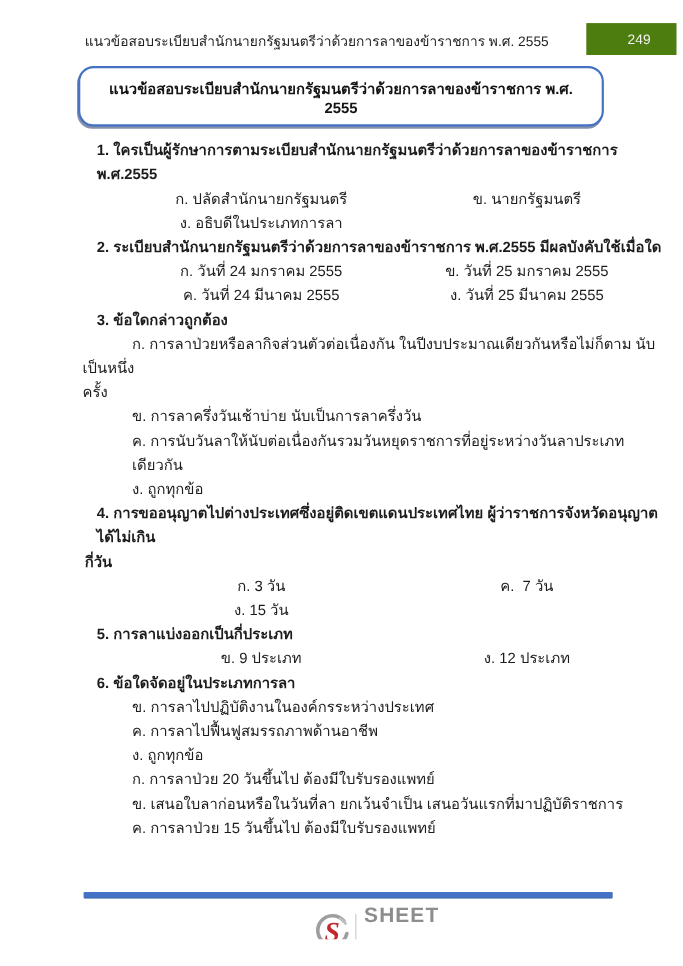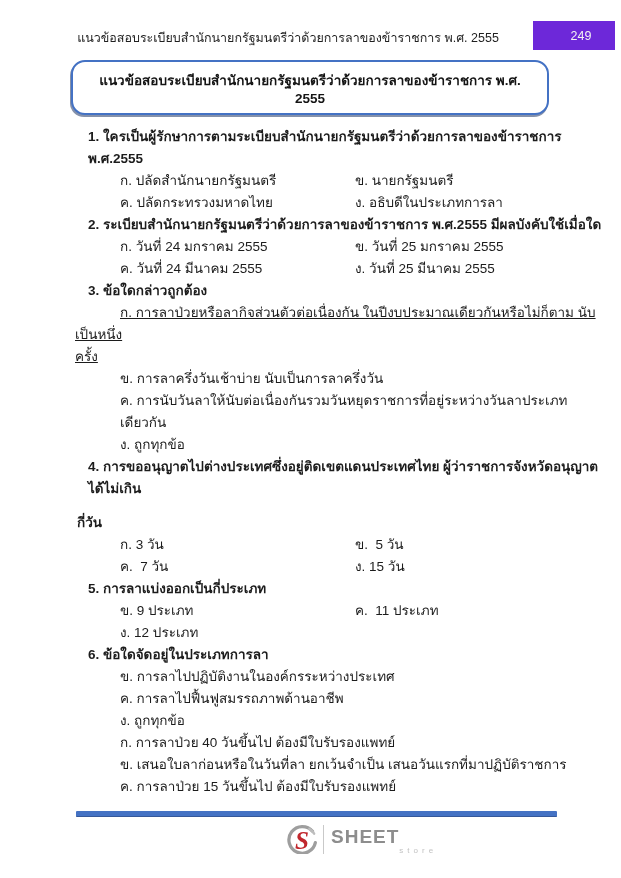--- a/index.html
+++ b/index.html
@@ -8,21 +8,21 @@
     font-family:"Liberation Sans","DejaVu Sans",sans-serif;
     color:#1c1c1c; overflow:hidden;
   }
   
   .header-title {
     position:absolute; top:28px; left:0; width:576px;
     text-align:center; font-size:12.5px; color:#1f1f1f;
   }
   .page-number-box {
     position:absolute; top:21px; left:533px; width:82px; height:29px;
-    background:#6d28d9; color:#f2f2f2; font-size:12.5px;
+    background:#4d7c0f; color:#f2f2f2; font-size:12.5px;
     display:flex; align-items:center; justify-content:center;
     box-sizing:border-box; padding-left:14px;
   }
   
   .title-box {
     position:absolute; top:60px; left:71px; width:478px; height:55px;
     box-sizing:border-box; border:2.5px solid #4472C4; border-radius:14px;
     box-shadow:-1px 2px 0 0 rgba(32,54,100,0.55);
     display:flex; align-items:center; justify-content:center;
     background:#ffffff;
@@ -30,36 +30,36 @@
   .title-box .title-text {
     font-weight:700; font-size:13.5px; color:#141414; text-align:center;
     padding:0 14px;
   }
   
   .content {
     position:absolute; top:126px; left:75px; right:18px;
     font-size:13.5px; line-height:22px;
   }
   .q-heading { font-weight:700; padding-left:13px; }
-  .q-heading.q-cont { padding-left:2px;margin-top:12px; }
-  .opt-grid { display:grid; grid-template-columns:235px 1fr; padding-left:45px; }
+  .q-heading.q-cont { padding-left:2px; }
+  .opt-grid { display:grid; grid-template-columns:235px 1fr; padding-left:45px;text-align:center; }
   .opt-cell { white-space:pre; }
   .opt-line { padding-left:45px; }
-  .opt-line.hang { padding-left:0; text-indent:45px; white-space:pre-line;text-decoration:underline; }
+  .opt-line.hang { padding-left:0; text-indent:45px; white-space:pre-line; }
   
   .footer-rule {
     position:absolute; top:811px; left:76px; width:481px; height:5px;
     background:#4472C4; border-bottom:1px solid #35589a; border-radius:1px;
   }
   .logo {
     position:absolute; top:823px; left:285px;
     display:flex; align-items:center;
   }
   .logo-divider { width:1px; height:32px; background:#c9c9c9; margin:0 7px 0 4px; }
-  .logo-text { display:flex; flex-direction:row; justify-content:center; }
+  .logo-text { display:flex; flex-direction:column; justify-content:center; }
   .brand-main {
     font-weight:700; font-size:19px; color:#8d8d8d; letter-spacing:1px; line-height:19px;
   }
   .brand-sub {
     font-size:8px; color:#c2c2c2; letter-spacing:4px; line-height:10px; margin-top:19px;
   }
 </style>
 </head>
 <body>
 
@@ -74,21 +74,20 @@
   <div class="title-box">
     <div class="title-text">แนวข้อสอบระเบียบสำนักนายกรัฐมนตรีว่าด้วยการลาของข้าราชการ พ.ศ. 2555</div>
   </div>
 
   <div class="content">
       <div class="q-block">
         <div class="q-heading">1. ใครเป็นผู้รักษาการตามระเบียบสำนักนายกรัฐมนตรีว่าด้วยการลาของข้าราชการ พ.ศ.2555</div>
         <div class="opt-grid">
           <div class="opt-cell">ก. ปลัดสำนักนายกรัฐมนตรี</div>
           <div class="opt-cell">ข. นายกรัฐมนตรี</div>
-          <div class="opt-cell">ค. ปลัดกระทรวงมหาดไทย</div>
           <div class="opt-cell">ง. อธิบดีในประเภทการลา</div>
         </div>
       </div>
       <div class="q-block">
         <div class="q-heading">2. ระเบียบสำนักนายกรัฐมนตรีว่าด้วยการลาของข้าราชการ พ.ศ.2555 มีผลบังคับใช้เมื่อใด</div>
         <div class="opt-grid">
           <div class="opt-cell">ก. วันที่ 24 มกราคม 2555</div>
           <div class="opt-cell">ข. วันที่ 25 มกราคม 2555</div>
           <div class="opt-cell">ค. วันที่ 24 มีนาคม 2555</div>
           <div class="opt-cell">ง. วันที่ 25 มีนาคม 2555</div>
@@ -100,41 +99,39 @@
 ครั้ง</div>
         <div class="opt-line">ข. การลาครึ่งวันเช้าบ่าย นับเป็นการลาครึ่งวัน</div>
         <div class="opt-line">ค. การนับวันลาให้นับต่อเนื่องกันรวมวันหยุดราชการที่อยู่ระหว่างวันลาประเภทเดียวกัน</div>
         <div class="opt-line">ง. ถูกทุกข้อ</div>
       </div>
       <div class="q-block">
         <div class="q-heading">4. การขออนุญาตไปต่างประเทศซึ่งอยู่ติดเขตแดนประเทศไทย ผู้ว่าราชการจังหวัดอนุญาตได้ไม่เกิน</div>
         <div class="q-heading q-cont">กี่วัน</div>
         <div class="opt-grid">
           <div class="opt-cell">ก. 3 วัน</div>
-          <div class="opt-cell">ข.  5 วัน</div>
           <div class="opt-cell">ค.  7 วัน</div>
           <div class="opt-cell">ง. 15 วัน</div>
         </div>
       </div>
       <div class="q-block">
         <div class="q-heading">5. การลาแบ่งออกเป็นกี่ประเภท</div>
         <div class="opt-grid">
           <div class="opt-cell">ข. 9 ประเภท</div>
-          <div class="opt-cell">ค.  11 ประเภท</div>
           <div class="opt-cell">ง. 12 ประเภท</div>
         </div>
       </div>
       <div class="q-block">
         <div class="q-heading">6. ข้อใดจัดอยู่ในประเภทการลา</div>
         <div class="opt-line">ข. การลาไปปฏิบัติงานในองค์กรระหว่างประเทศ</div>
         <div class="opt-line">ค. การลาไปฟื้นฟูสมรรถภาพด้านอาชีพ</div>
         <div class="opt-line">ง. ถูกทุกข้อ</div>
       </div>
       <div class="q-block">
-        <div class="opt-line">ก. การลาป่วย 40 วันขึ้นไป ต้องมีใบรับรองแพทย์</div>
+        <div class="opt-line">ก. การลาป่วย 20 วันขึ้นไป ต้องมีใบรับรองแพทย์</div>
         <div class="opt-line">ข. เสนอใบลาก่อนหรือในวันที่ลา ยกเว้นจำเป็น เสนอวันแรกที่มาปฏิบัติราชการ</div>
         <div class="opt-line">ค. การลาป่วย 15 วันขึ้นไป ต้องมีใบรับรองแพทย์</div>
       </div>
     </div>
 
   <div class="footer-rule"></div>
 
   <div class="logo">
     <svg width="34" height="36" viewBox="0 0 42 42" aria-hidden="true">
       <path d="M34 9 A16.5 16.5 0 1 0 37.5 23" fill="none" stroke="#9e9e9e" stroke-width="4" stroke-linecap="round"></path>

